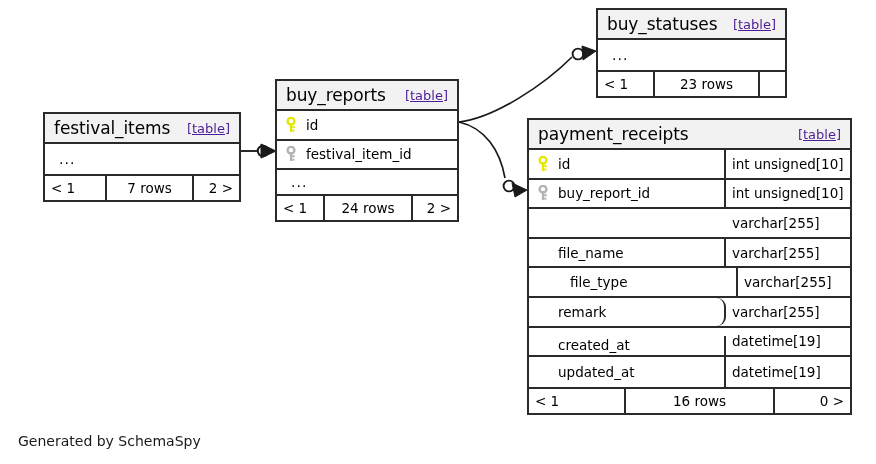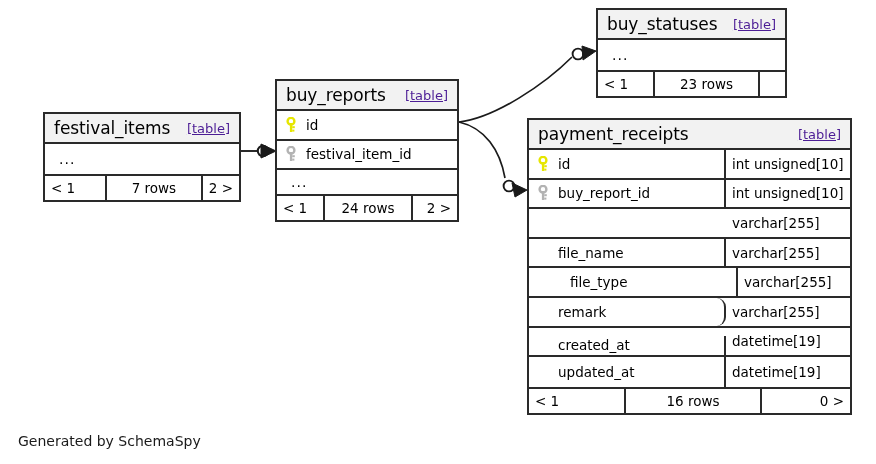--- a/index.html
+++ b/index.html
@@ -169,21 +169,21 @@
       <span class="tname">festival_items</span>
       <span class="ttag">[table]</span>
     </div>
     <div class="row" style="border-bottom:none;">
       <span class="col-name">
         <span class="ellipsis">...</span>
       </span>
     </div>
     <div class="node-foot">
       <span class="fcell fleft" style="width:62px;">&lt; 1</span>
-      <span class="fcell fmid" style="width:96px;">7 rows</span>
+      <span class="fcell fmid" style="width:87px;">7 rows</span>
       <span class="fcell fright" style="flex:1 1 auto;">2 &gt;</span>
     </div>
   </div>
 
   <div class="node" style="left:275px; top:79px; width:184px;">
     <div class="node-title">
       <span class="tname">buy_reports</span>
       <span class="ttag">[table]</span>
     </div>
     <div class="row">
@@ -320,20 +320,20 @@
     <div class="row has-type" style="border-bottom:none;">
       <span class="col-name" style="flex:0 0 197px;">
         <span class="keyicon blank"></span>
         <span>updated_at</span>
       </span>
       <span class="col-type">datetime[19]</span>
     </div>
 
     <div class="node-foot">
       <span class="fcell fleft" style="width:97px;">&lt; 1</span>
-      <span class="fcell fmid" style="width:136px;">16 rows</span>
+      <span class="fcell fmid" style="width:149px;">16 rows</span>
       <span class="fcell fright" style="flex:1 1 auto;">0 &gt;</span>
     </div>
   </div>
 
   <div class="credit" style="left:18px; top:433px;">Generated by SchemaSpy</div>
 
 </div>
 
 </body></html>

